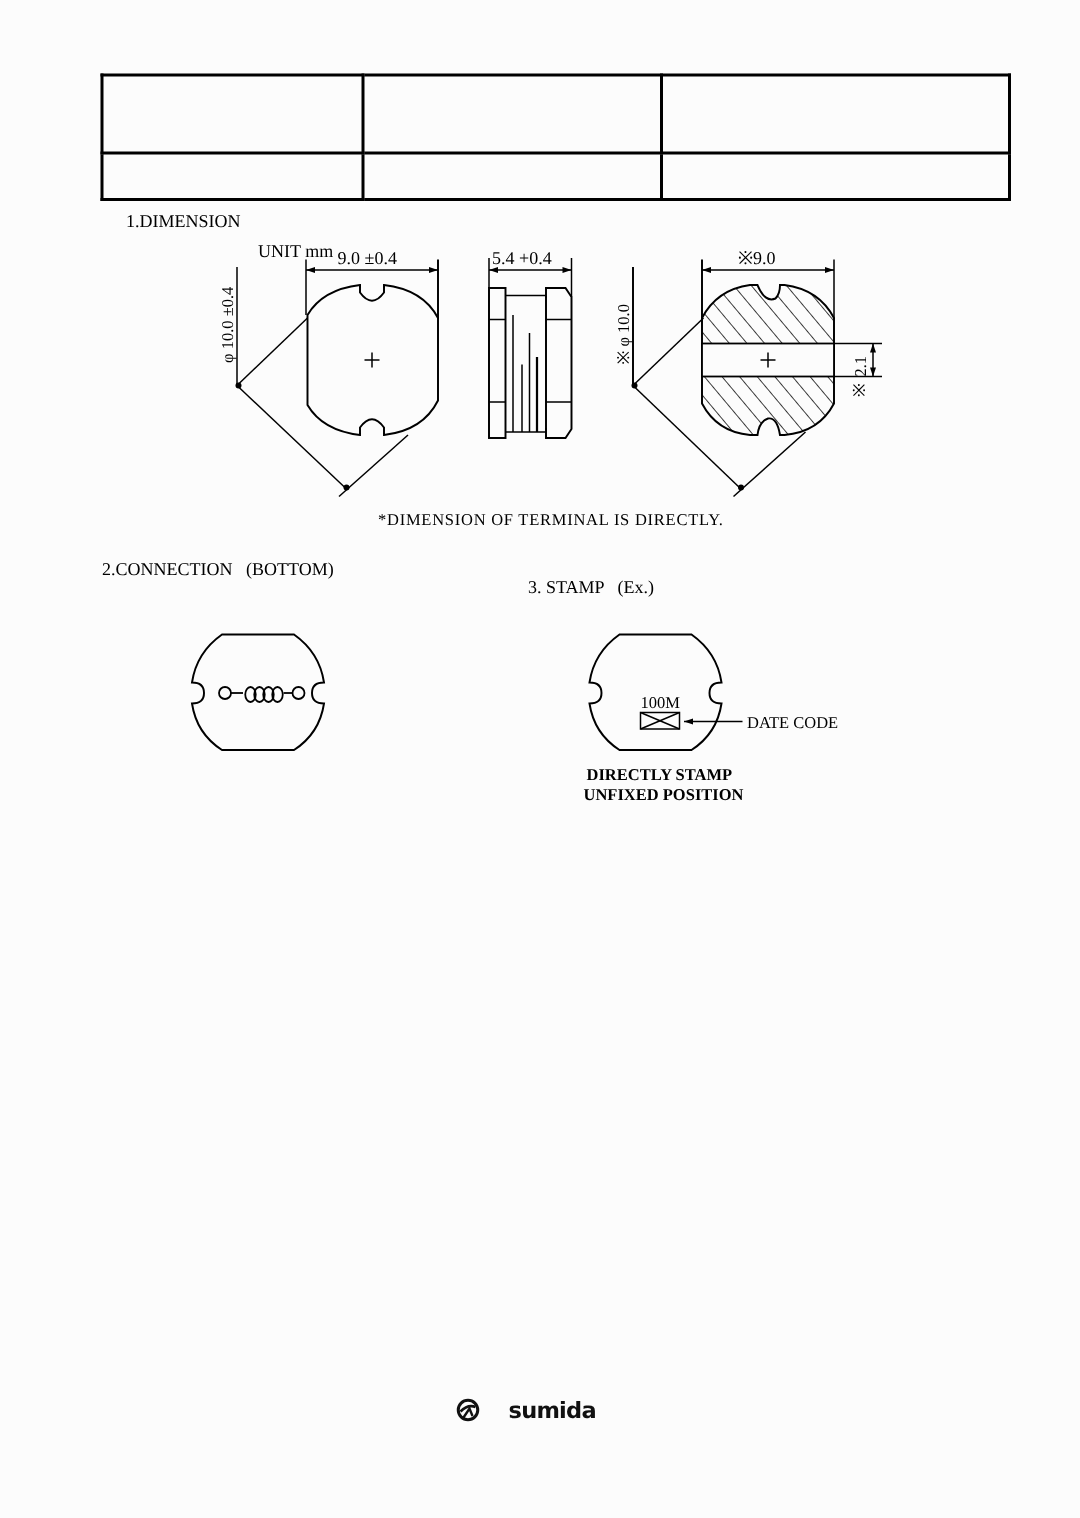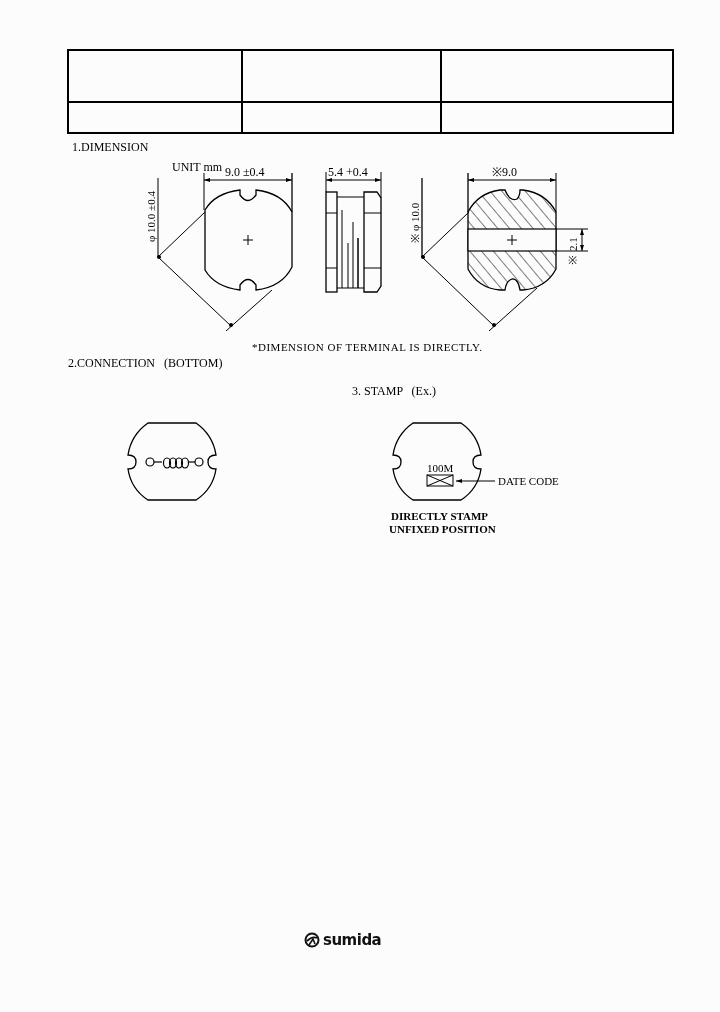--- a/index.html
+++ b/index.html
@@ -45,21 +45,21 @@
     svg text {
       font-family: "Liberation Serif", "DejaVu Serif", serif;
       fill: #000;
     }
     .logo {
       position: absolute;
       left: 304px; top: 930px;
       height: 20px;
       display: flex;
       align-items: center;
-      gap: 3px;
+      gap: 19px;
       justify-content: space-between;
     }
     .logo-text {
       font-family: "DejaVu Sans", "Liberation Sans", sans-serif;
       font-weight: bold;
       font-size: 15px;
       letter-spacing: -0.5px;
       color: #111;
     }
   </style>
@@ -74,21 +74,21 @@
     <td class="c3"></td>
   </tr>
   <tr class="r2">
     <td class="c1"></td>
     <td class="c2"></td>
     <td class="c3"></td>
   </tr>
 </tbody>
   </table>
 
-<div class="section-heading" style="left:72px; top:140px;text-align:center;">1.DIMENSION</div>
+<div class="section-heading" style="left:84px; top:140px;text-align:center;">1.DIMENSION</div>
 <div class="section-heading" style="left:172px; top:140px;margin-top:20px;">UNIT mm</div>
 
 <svg class="drawing" width="720" height="1012">
   <defs>
     <pattern id="hatch" patternUnits="userSpaceOnUse" width="9" height="9" patternTransform="rotate(-40)">
       <line x1="0" y1="0" x2="0" y2="9" stroke="#000" stroke-width="1"></line>
     </pattern>
     <clipPath id="topHalf">
         <rect x="460" y="180" width="110" height="54"></rect>
       </clipPath>
@@ -168,21 +168,21 @@
     <circle cx="494" cy="325" r="2" fill="#000"></circle>
   </g>
   <text x="492" y="176" font-size="12">※9.0</text>
   <text x="0" y="0" font-size="11" transform="translate(419,243) rotate(-90)">※ φ 10.0</text>
   <text x="0" y="0" font-size="11" transform="translate(577,251) rotate(-90)">2.1</text>
   <text x="568" y="264" font-size="11">※</text>
 </svg>
 
 <div class="note" style="left:252px; top:341px;">*DIMENSION OF TERMINAL IS DIRECTLY.</div>
 
-<div class="section-heading" style="left:68px; top:356px;text-align:center;">2.CONNECTION   (BOTTOM)</div>
+<div class="section-heading" style="left:68px; top:372px;text-align:center;">2.CONNECTION   (BOTTOM)</div>
 <div class="section-heading" style="left:352px; top:372px;margin-top:12px;">3. STAMP   (Ex.)</div>
 
 <svg class="drawing" width="720" height="1012">
 
   <g>
     <path d="M148,423 L196,423 Q213,435 216,455 Q208,455 208,462 Q208,469 216,469 Q213,489 196,500 L148,500 Q131,489 128,469 Q136,469 136,462 Q136,455 128,455 Q131,435 148,423 Z" fill="none" stroke="#000" stroke-width="1.3"></path>
     <circle cx="150" cy="462" r="4" fill="none" stroke="#000" stroke-width="1.2"></circle>
     <circle cx="199" cy="462" r="4" fill="none" stroke="#000" stroke-width="1.2"></circle>
     <path d="M154,462 L162,462" stroke="#000" stroke-width="1.2"></path>
     <ellipse cx="167" cy="463" rx="3.5" ry="5" fill="none" stroke="#000" stroke-width="1.2"></ellipse>

